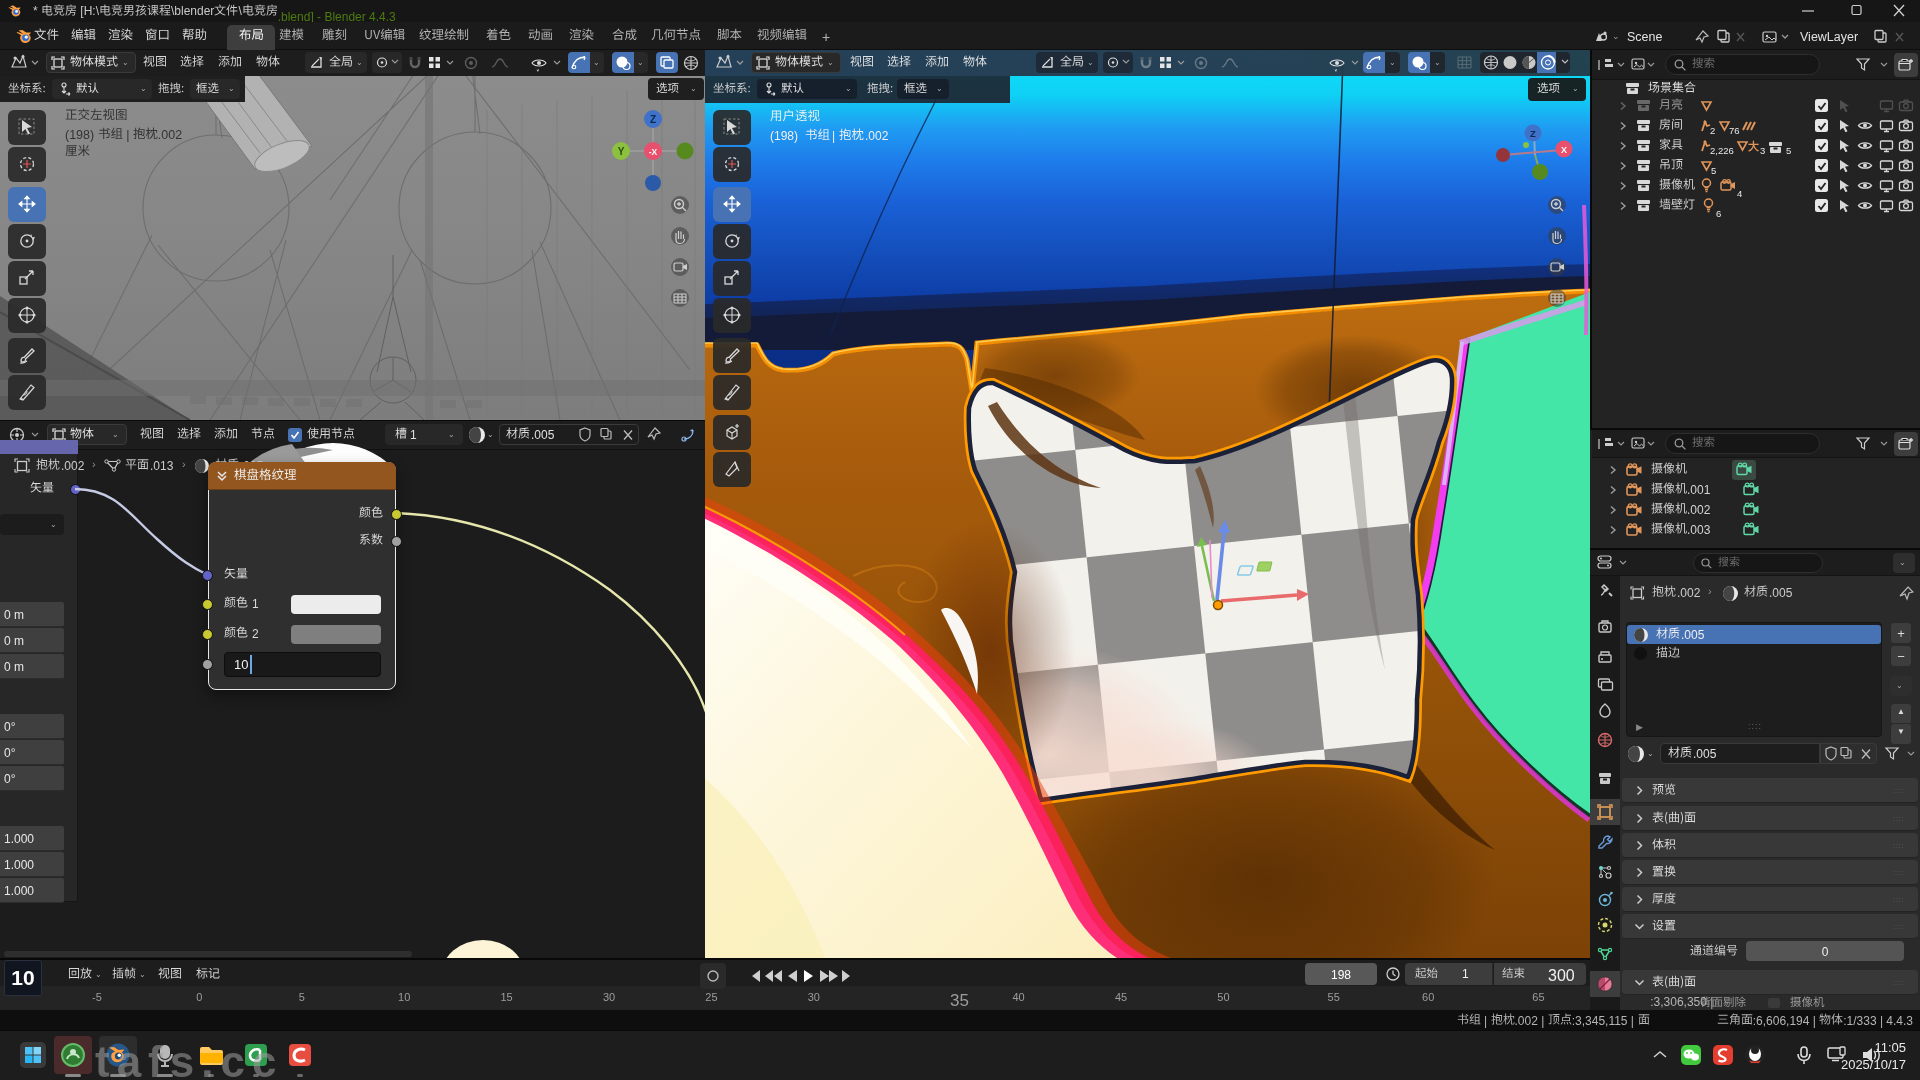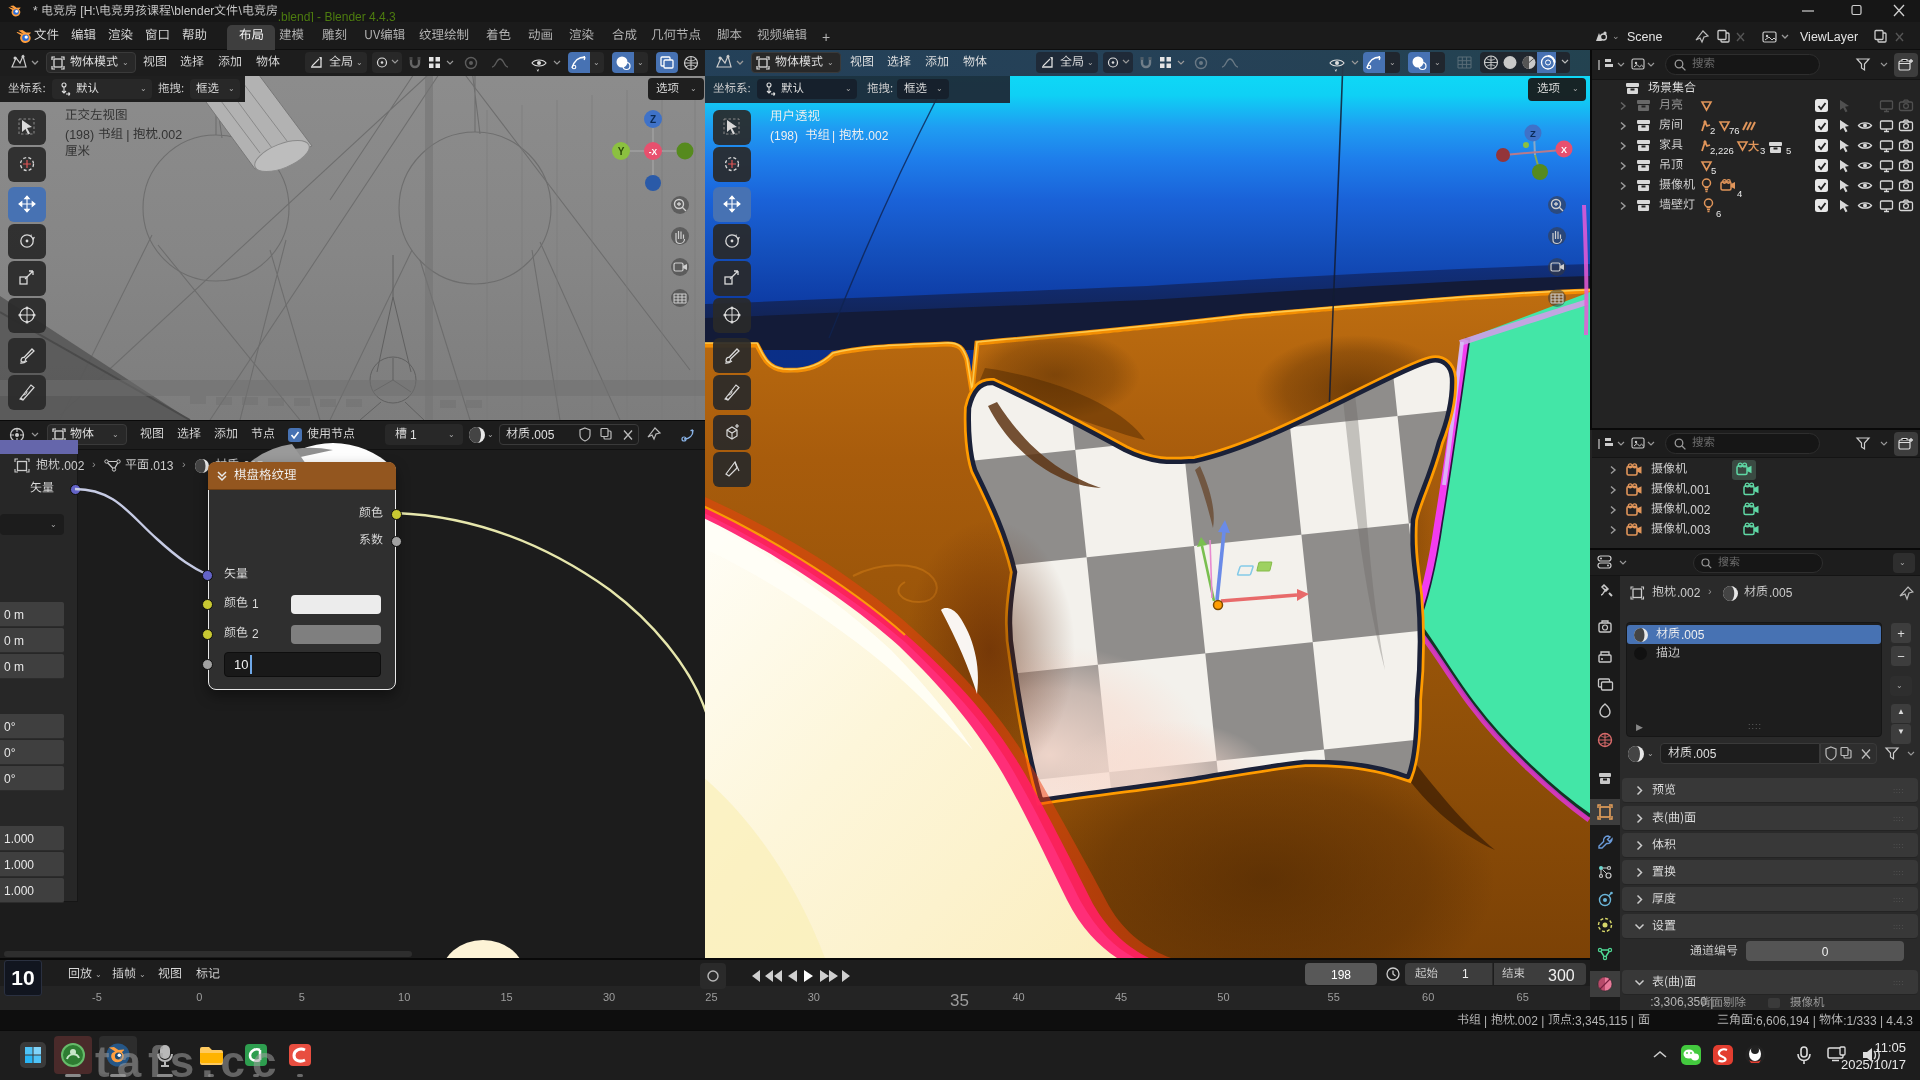--- a/index.html
+++ b/index.html
@@ -2067,21 +2067,21 @@
     <div class="tx" style="left:492.6px;top:992px;width:28px;text-align:center;color:#9d9d9d;font-size:11px">15</div>
     <div class="tx" style="left:595.0px;top:992px;width:28px;text-align:center;color:#9d9d9d;font-size:11px">30</div>
     <div class="tx" style="left:697.4000000000001px;top:992px;width:28px;text-align:center;color:#9d9d9d;font-size:11px">25</div>
     <div class="tx" style="left:799.8000000000001px;top:992px;width:28px;text-align:center;color:#9d9d9d;font-size:11px">30</div>
     <div class="tx" style="left:950px;top:992px;width:28px;color:#9d9d9d;font-size:17px">35</div>
     <div class="tx" style="left:1004.6px;top:992px;width:28px;text-align:center;color:#9d9d9d;font-size:11px">40</div>
     <div class="tx" style="left:1107.0px;top:992px;width:28px;text-align:center;color:#9d9d9d;font-size:11px">45</div>
     <div class="tx" style="left:1209.4px;top:992px;width:28px;text-align:center;color:#9d9d9d;font-size:11px">50</div>
     <div class="tx" style="left:1311.8000000000002px;top:992px;width:28px;text-align:right;color:#9d9d9d;font-size:11px">55</div>
     <div class="tx" style="left:1414.2px;top:992px;width:28px;text-align:center;color:#9d9d9d;font-size:11px">60</div>
-    <div class="tx" style="left:1516.6000000000001px;top:992px;width:28px;text-align:left;color:#9d9d9d;font-size:11px">65</div>
+    <div class="tx" style="left:1516.6000000000001px;top:992px;width:28px;text-align:right;color:#9d9d9d;font-size:11px">65</div>
     <div class="a" style="left:0;top:1010px;width:1920px;height:20px;background:#0e0e0e"></div>
     <svg style="position:absolute;left:1456.7px;top:1012.3px;overflow:visible" width="24.0" height="15.6">
       <g transform="translate(0,11.64) scale(0.012000)" fill="#b5b5b5">
         <use href="#g4e66" x="0"></use>
         <use href="#g7ec4" x="1000"></use>
       </g>
     </svg>
     <div class="tx" style="left:1480.7px;top:1014.8px;color:#b5b5b5;font-size:12px">&nbsp;|&nbsp;</div>
     <svg style="position:absolute;left:1490.5px;top:1012.3px;overflow:visible" width="24.0" height="15.6">
       <g transform="translate(0,11.64) scale(0.012000)" fill="#b5b5b5">

